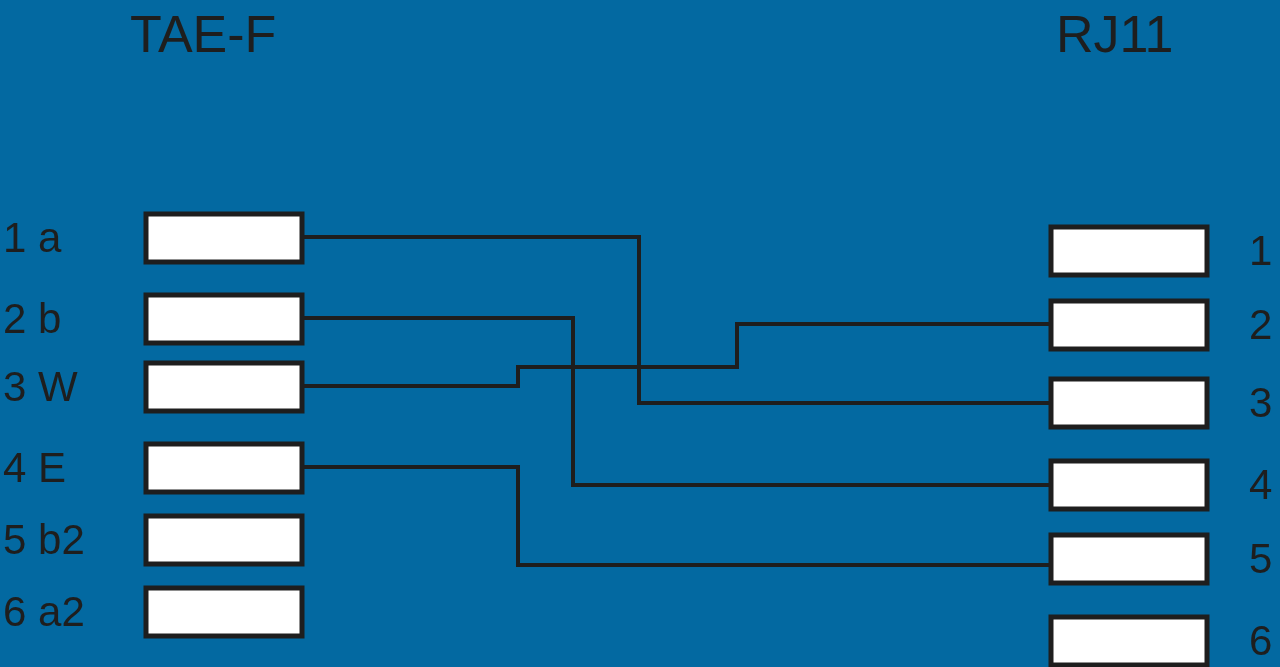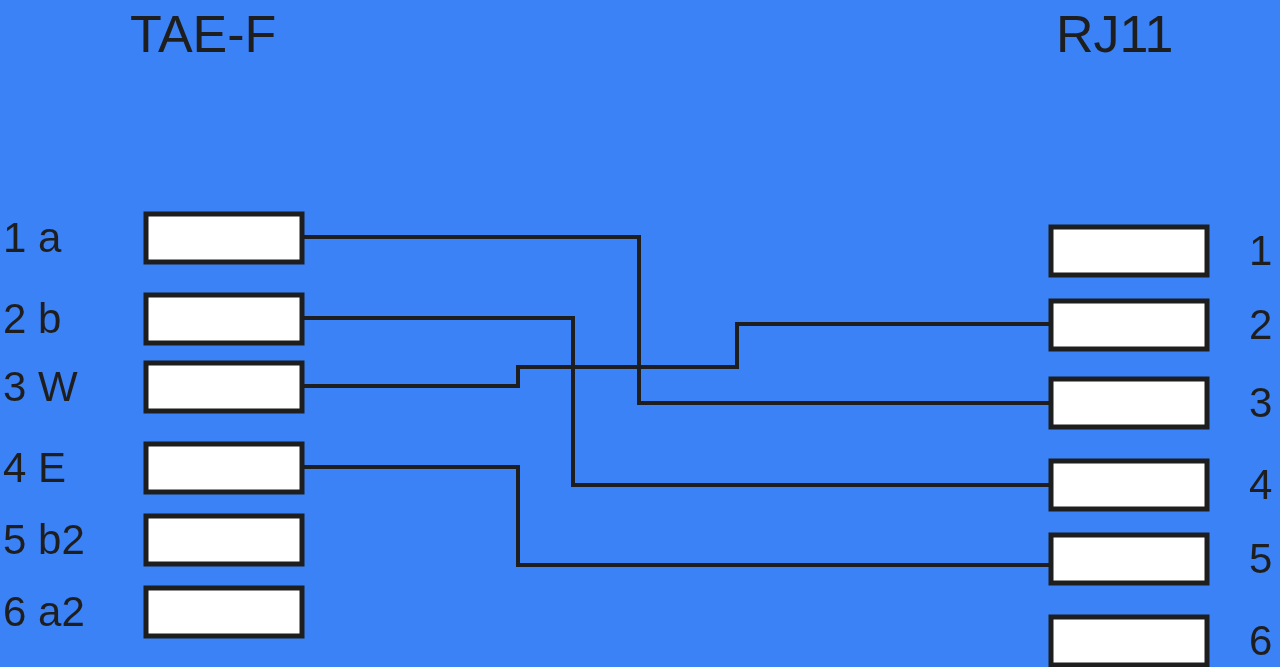--- a/index.html
+++ b/index.html
@@ -9,21 +9,21 @@
     background: #ffffff;
   }
   body {
     font-family: "Liberation Sans", sans-serif;
     -webkit-font-smoothing: antialiased;
   }
   #diagram-root {
     position: relative;
     width: 1280px;
     height: 667px;
-    background: #3b82f6;
+    background: #0369a1;
     overflow: hidden;
   }
   #wiring-svg {
     position: absolute;
     left: 0;
     top: 0;
     width: 1280px;
     height: 667px;
     display: block;
   }

